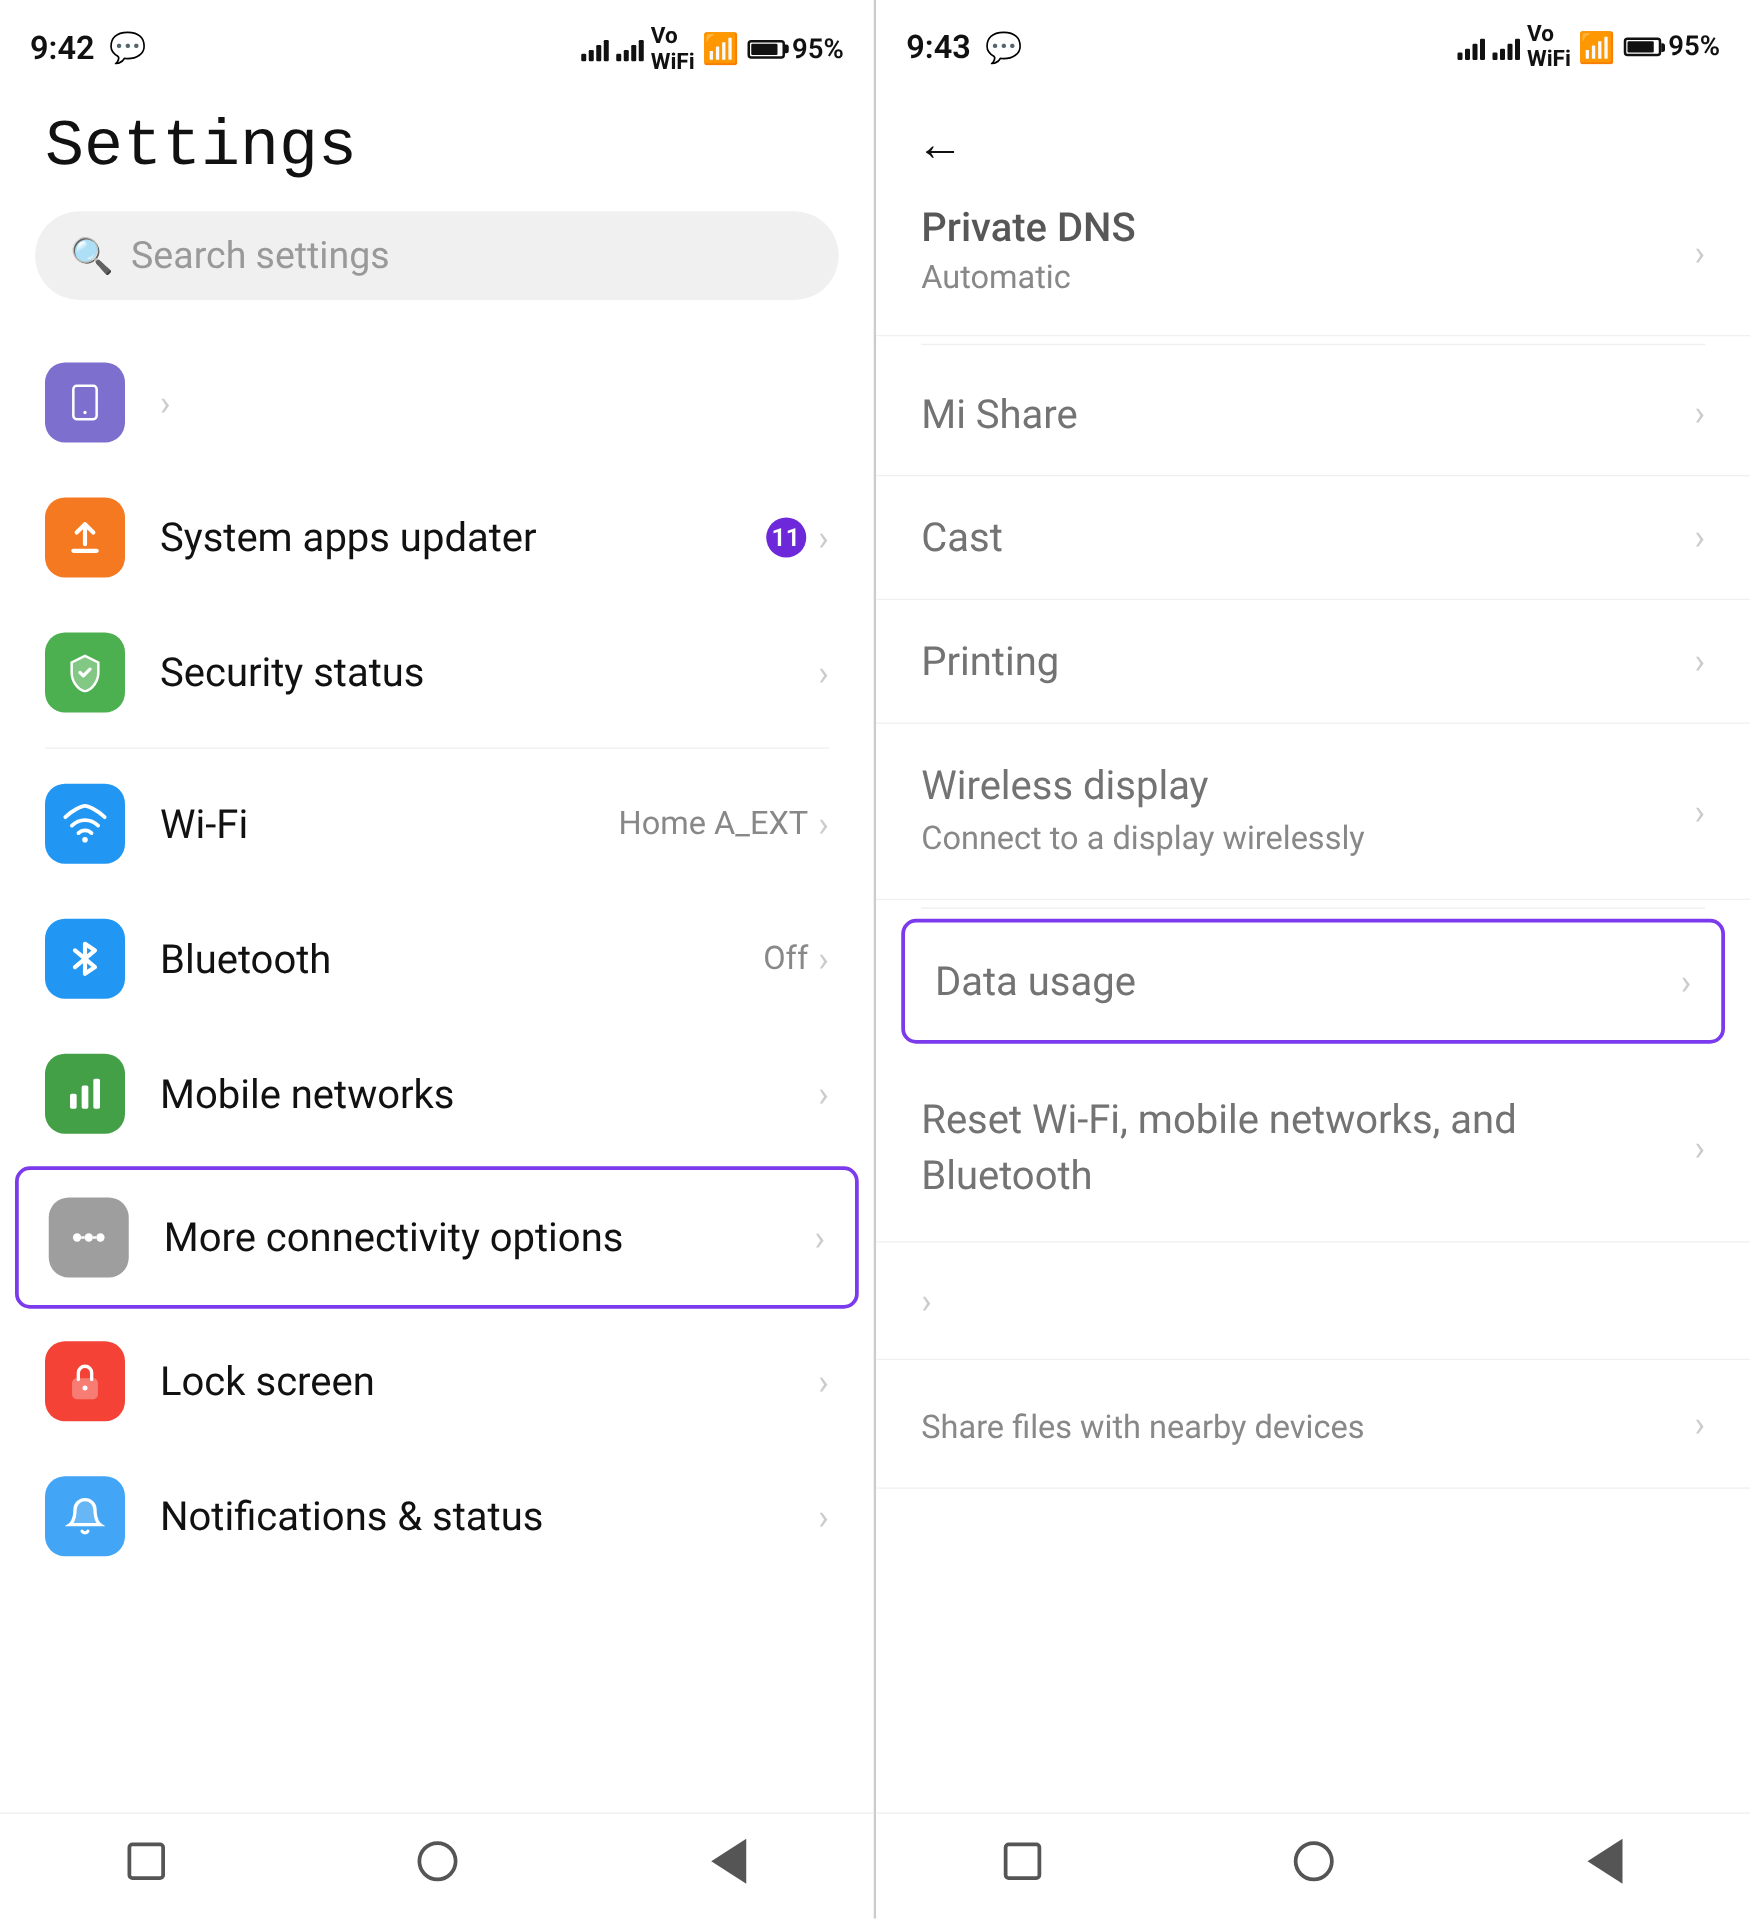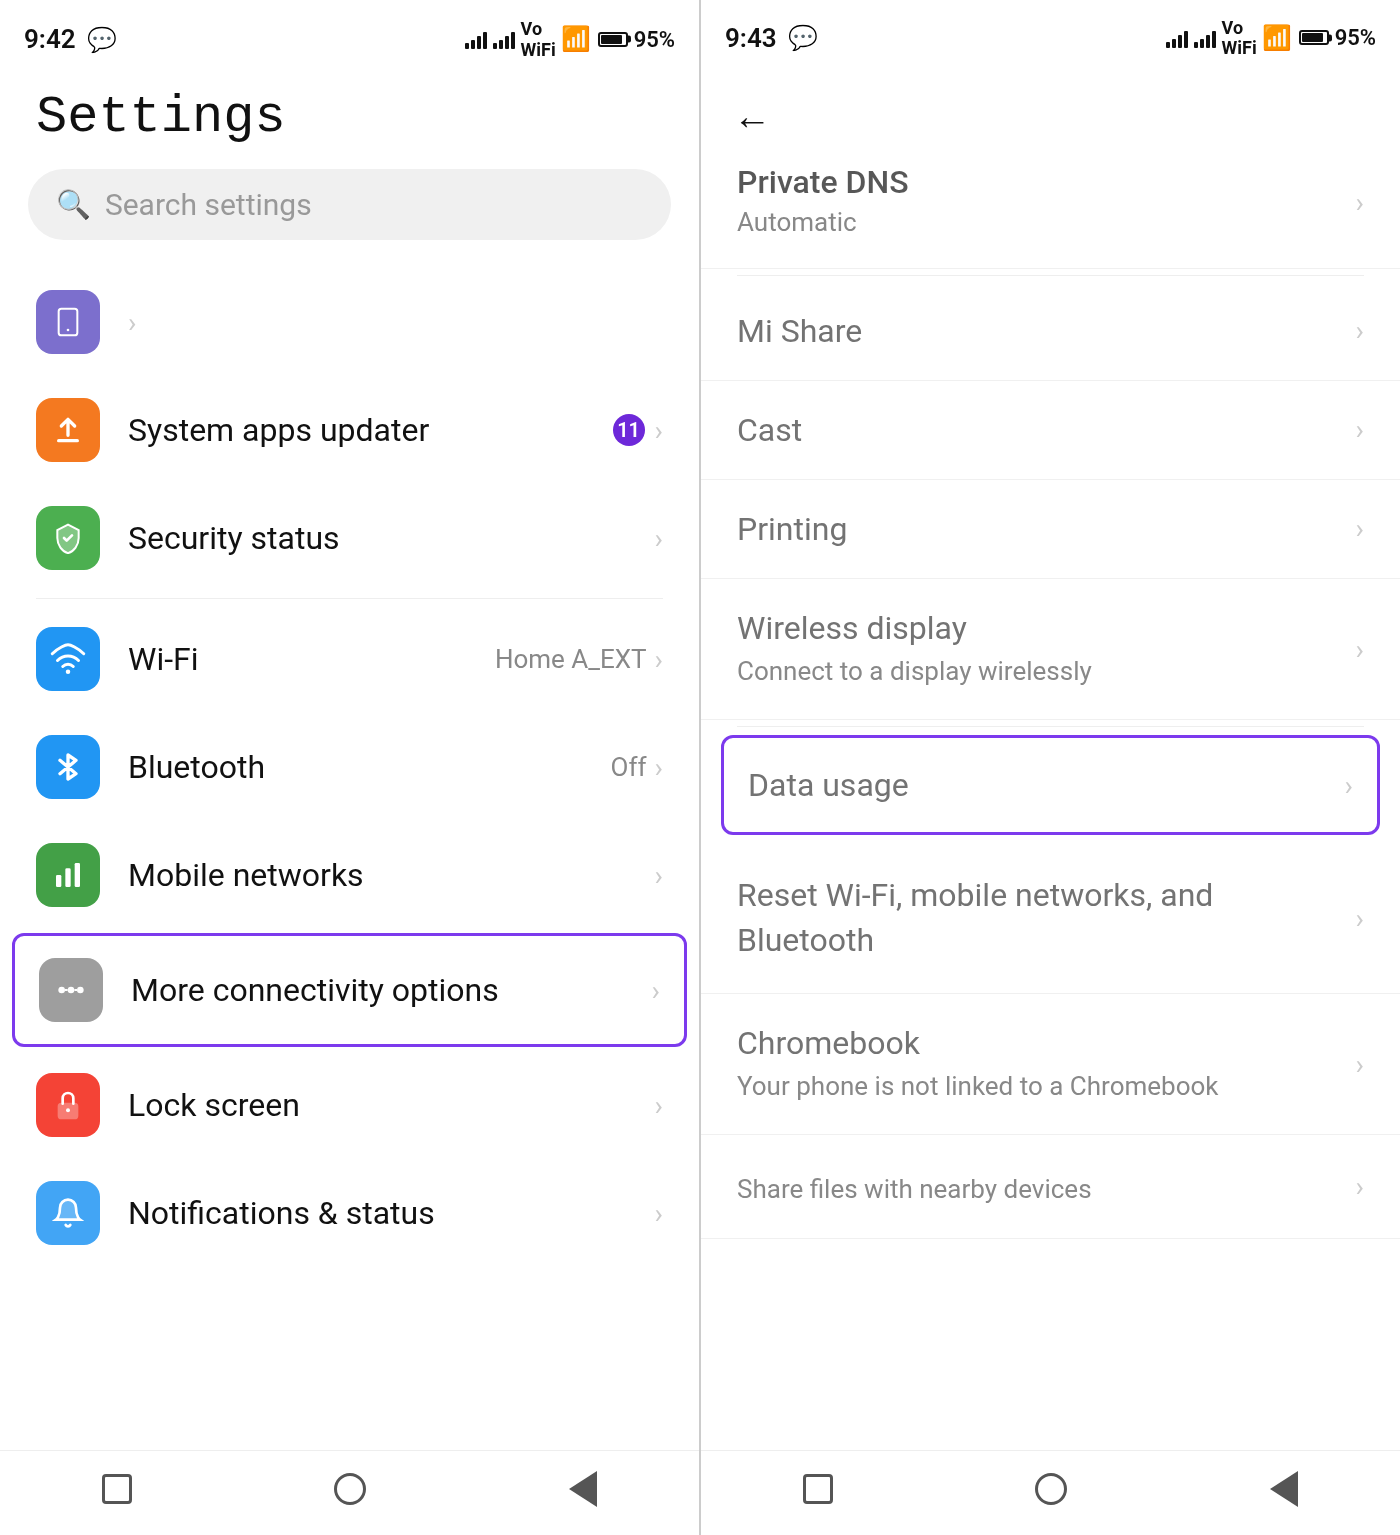--- a/index.html
+++ b/index.html
@@ -257,21 +257,21 @@
       display: flex;
       align-items: center;
     }
   </style>
 </head>
 <body>
 
 <div class="panel panel-left">
 
   <div class="status-bar">
-    <div style="display:flex;align-items:flex-end;gap:12px;">
+    <div style="display:flex;align-items:flex-start;gap:12px;">
       <span>9:42</span>
       <span style="font-size:24px;">💬</span>
     </div>
     <div class="status-right">
       <div class="signal-bars">
         <span style="height:6px;"></span>
           <span style="height:9px;"></span>
         <span style="height:13px;"></span>
           <span style="height:17px;"></span>
       </div>
@@ -529,24 +529,20 @@
     </div>
 
     <div class="right-item">
       <div class="right-item-text">
         <div class="right-item-title" style="line-height:1.4;">Reset Wi-Fi, mobile networks, and Bluetooth</div>
       </div>
       <span class="chevron">›</span>
     </div>
 
     <div class="right-item">
-      <div class="right-item-text">
-        <div class="right-item-title">Chromebook</div>
-        <div class="right-item-sub">Your phone is not linked to a Chromebook</div>
-      </div>
       <span class="chevron">›</span>
     </div>
 
     <div class="right-item">
       <div class="right-item-text">
         <div class="right-item-sub">Share files with nearby devices</div>
       </div>
       <span class="chevron">›</span>
     </div>
 

